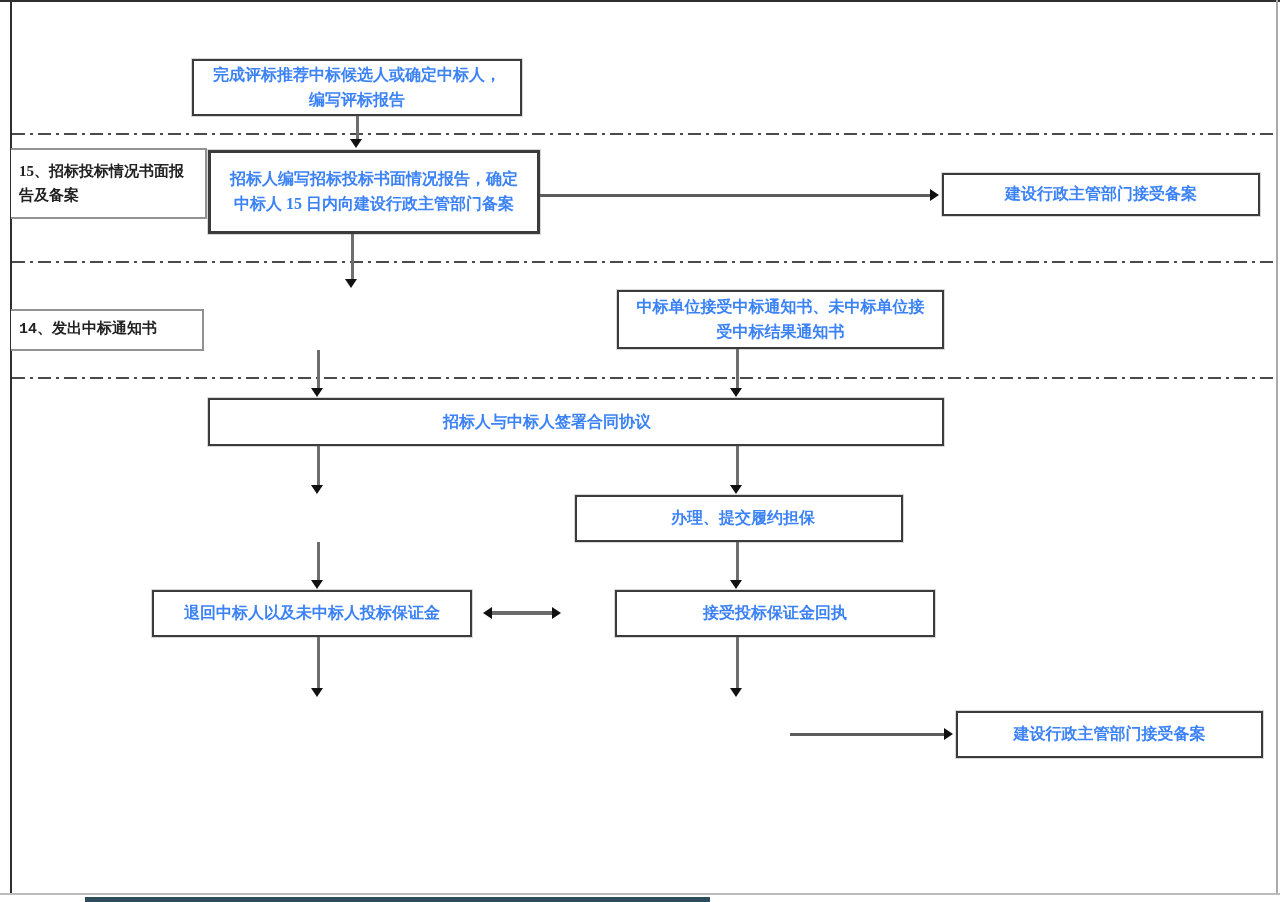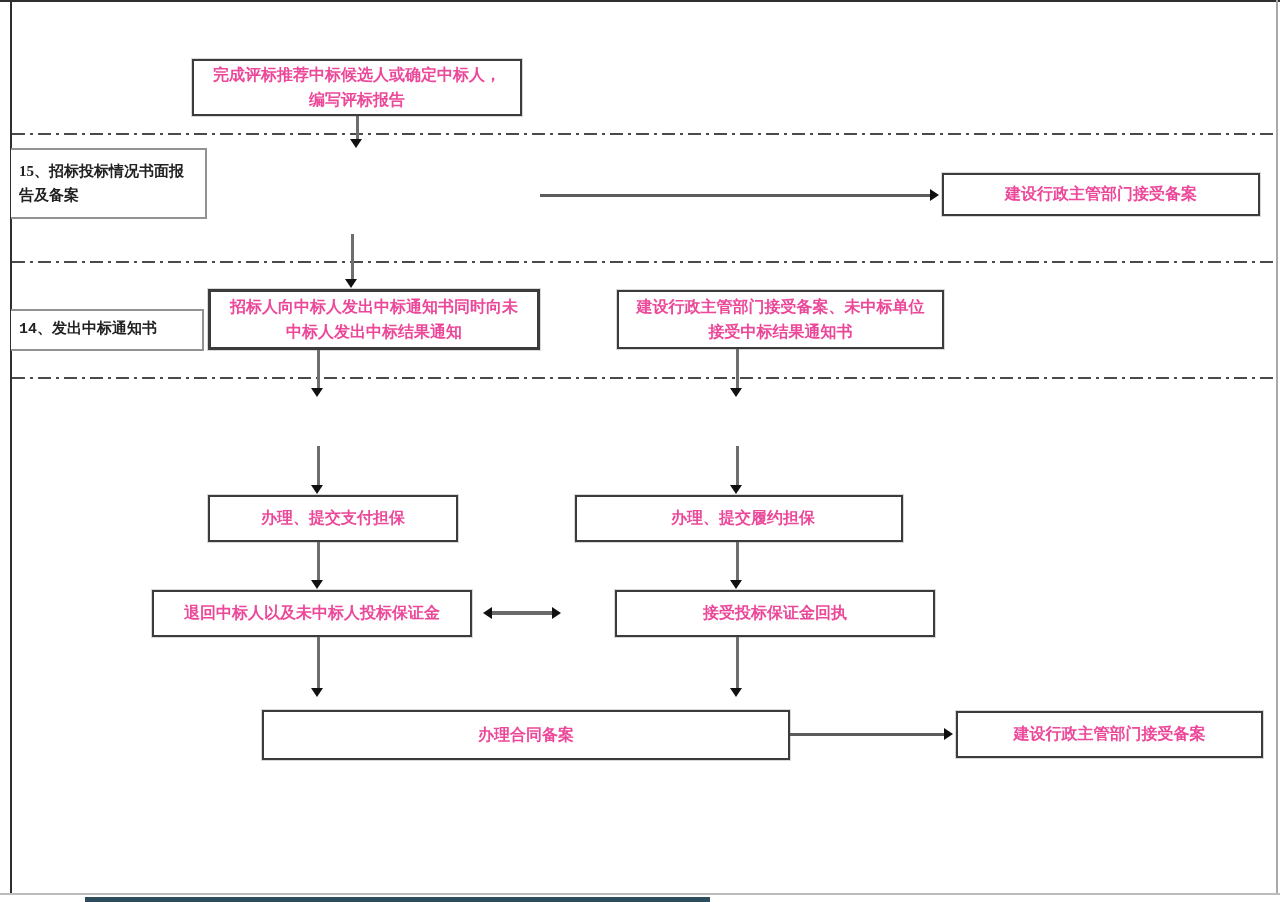--- a/index.html
+++ b/index.html
@@ -30,21 +30,21 @@
     font-weight:700;font-size:15px;line-height:1.55;
     padding:2px 8px;text-align:left;color:#222;
   }
 
   
   .node{
     position:absolute;box-sizing:border-box;background:#ffffff;
     border:2px solid #3b3b3b;box-shadow:0 0 0 1px #d8d8d8;
     display:flex;align-items:center;justify-content:center;
     text-align:center;font-weight:700;font-size:16px;line-height:1.55;
-    padding:2px 12px;color:#ec4899;
+    padding:2px 12px;color:#3b82f6;
   }
   .node.thick{border-width:3px;}
 
   
   .vline{position:absolute;width:3px;background:#6e6e6e;}
   .hline{position:absolute;height:3px;background:#5c5c5c;}
   .ah-down{position:absolute;width:0;height:0;border-left:6px solid transparent;border-right:6px solid transparent;border-top:9px solid #111;}
   .ah-right{position:absolute;width:0;height:0;border-top:6px solid transparent;border-bottom:6px solid transparent;border-left:9px solid #111;}
   .ah-left{position:absolute;width:0;height:0;border-top:6px solid transparent;border-bottom:6px solid transparent;border-right:9px solid #111;}
 </style>
@@ -67,53 +67,50 @@
     <span>15、招标投标情况书面报告及备案</span>
   </div>
   <div class="cell" style="left:11px;top:309px;width:193px;height:42px;font-family:Liberation Mono, monospace;">
     <span>14、发出中标通知书</span>
   </div>
 
   <div class="node" style="left:192px;top:59px;width:330px;height:57px;">
     <span>完成评标推荐中标候选人或确定中标人，编写评标报告</span>
   </div>
 
+  <div class="node thick" style="left:208px;top:150px;width:332px;height:84px;">
+    <span>招标人编写招标投标书面情况报告，确定中标人 15 日内向建设行政主管部门备案</span>
+  </div>
 
   <div class="node" style="left:942px;top:173px;width:318px;height:43px;">
     <span>建设行政主管部门接受备案</span>
   </div>
 
-  <div class="node thick" style="left:208px;top:289px;width:332px;height:61px;">
-    <span>招标人向中标人发出中标通知书同时向未中标人发出中标结果通知</span>
+
+  <div class="node" style="left:617px;top:290px;width:327px;height:59px;">
+    <span>中标单位接受中标通知书、未中标单位接受中标结果通知书</span>
   </div>
 
-  <div class="node" style="left:617px;top:290px;width:327px;height:59px;">
-    <span>建设行政主管部门接受备案、未中标单位接受中标结果通知书</span>
+  <div class="node" style="left:208px;top:398px;width:736px;height:48px;padding-right:70px;">
+    <span>招标人与中标人签署合同协议</span>
   </div>
 
-
-  <div class="node" style="left:208px;top:495px;width:250px;height:47px;">
-    <span>办理、提交支付担保</span>
-  </div>
 
   <div class="node" style="left:575px;top:495px;width:328px;height:47px;padding-left:20px;">
     <span>办理、提交履约担保</span>
   </div>
 
   <div class="node" style="left:152px;top:590px;width:320px;height:47px;">
     <span>退回中标人以及未中标人投标保证金</span>
   </div>
 
   <div class="node" style="left:575px;top:590px;width:320px;height:47px;margin-left:40px;">
     <span>接受投标保证金回执</span>
   </div>
 
-  <div class="node" style="left:262px;top:710px;width:528px;height:50px;">
-    <span>办理合同备案</span>
-  </div>
 
   <div class="node" style="left:956px;top:711px;width:307px;height:47px;">
     <span>建设行政主管部门接受备案</span>
   </div>
 
   <div class="vline" style="left:356px;top:116px;height:26px;"></div>
   <div class="ah-down" style="left:350px;top:139px;"></div>
 
   <div class="vline" style="left:351px;top:234px;height:47px;"></div>
   <div class="ah-down" style="left:345px;top:279px;"></div>

